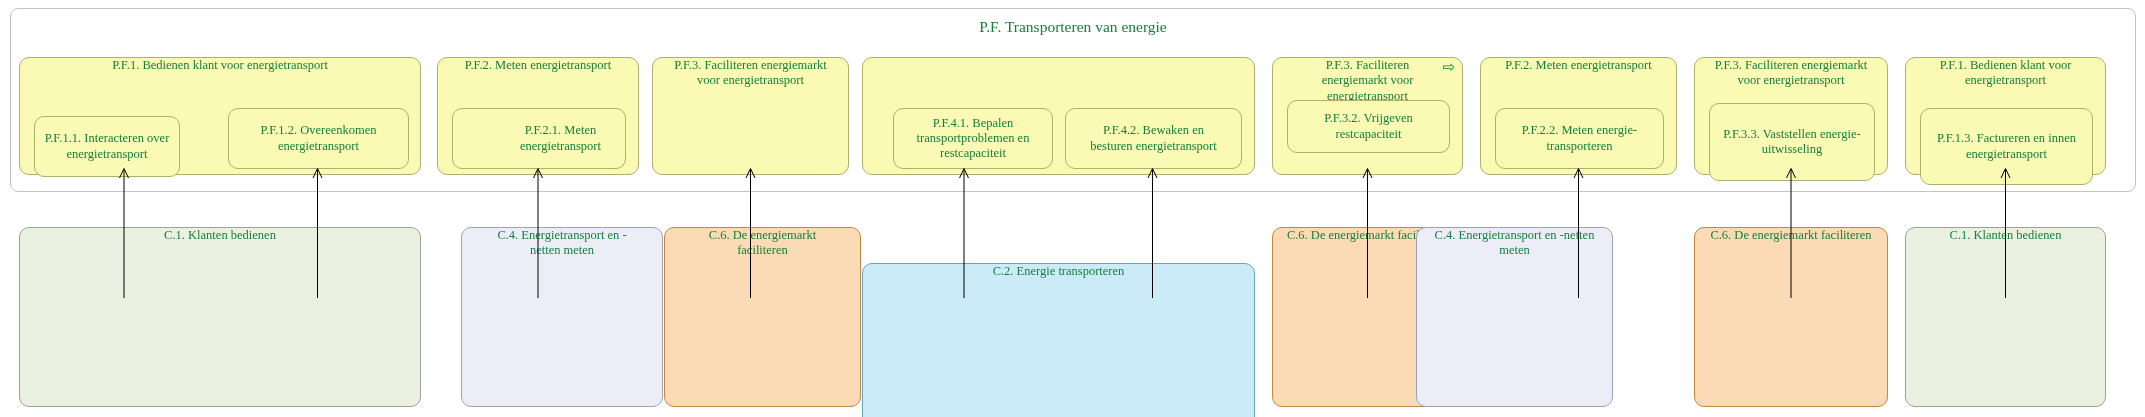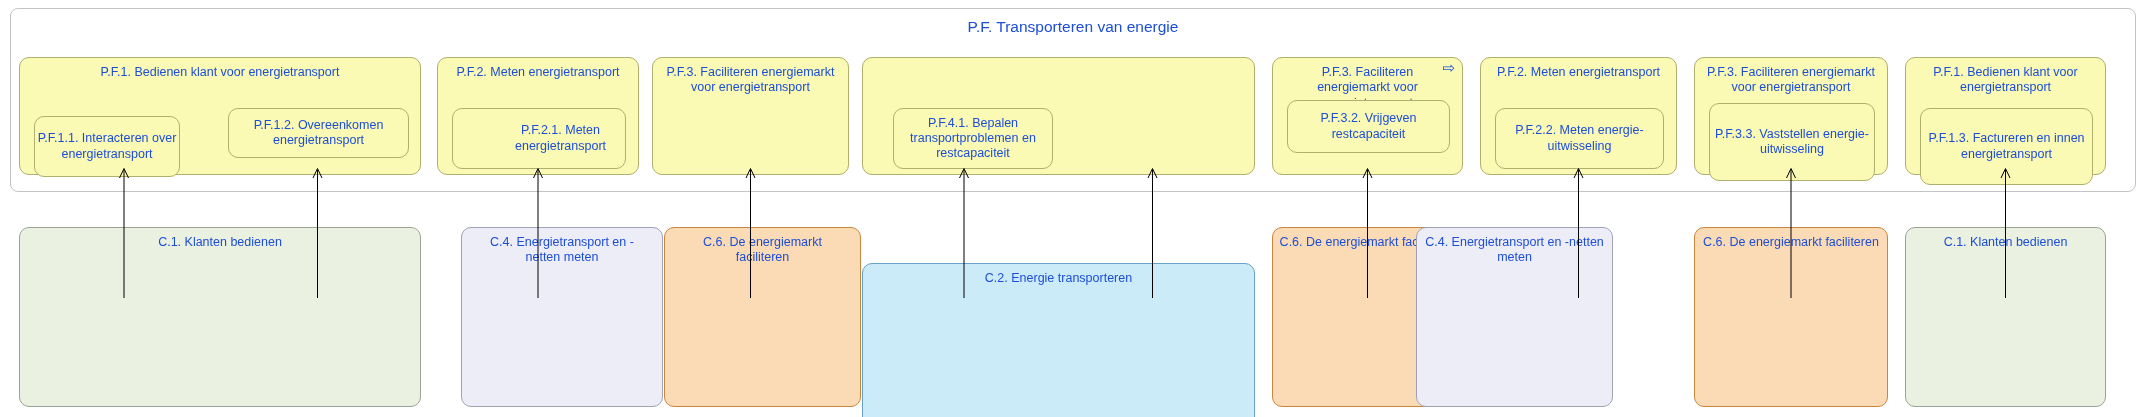--- a/index.html
+++ b/index.html
@@ -1,21 +1,21 @@
 <!DOCTYPE html>
 <html><head>
 <meta charset="utf-8">
 <style>
   html,body{margin:0;padding:0;background:#ffffff;}
   .canvas{
     position:relative;
     width:2145px;height:417px;
     background:#ffffff;
-    font-family:Liberation Sans, sans-serif;
-    color:#1d4ed8;
+    font-family:Liberation Serif, serif;
+    color:#15803d;
     overflow:hidden;
   }
   .top-container{
     position:absolute;
     border:1px solid #c4c4c4;
     border-radius:8px;
     background:#ffffff;
   }
   .diagram-title{
     position:absolute;top:9px;left:0;right:0;
@@ -24,21 +24,20 @@
     white-space:pre;
   }
   .fbox{
     position:absolute;
     border:1px solid;
     border-radius:10px;
     box-sizing:border-box;
   }
   .box-title{
     position:absolute;top:0;left:0;right:0;
-    padding-top:7px;
     text-align:center;
     font-size:12.5px;
     line-height:1.22;
     white-space:pre;
   }
   .box-icon{
     position:absolute;
     top:2px;right:7px;
     font-size:15px;
     line-height:1;
@@ -67,49 +66,51 @@
 
 <div class="canvas">
   <div class="top-container" id="top-container" style="left:10px;top:8px;width:2124px;height:182px;">
     <div class="diagram-title">P.F. Transporteren van energie</div>
   </div>
   <div id="nodes">
       <div class="fbox" style="left: 19px; top: 57px; width: 402px; height: 118px; background: rgb(250, 250, 180); border-color: rgb(175, 175, 110);">
         <div class="box-title">P.F.1. Bedienen klant voor energietransport</div>
         <div class="sub centered" style="left: 14px; top: 58px; width: 146px; height: 61px; background: rgb(250, 250, 180); border-color: rgb(175, 175, 110);">P.F.1.1. Interacteren over
 energietransport</div>
-        <div class="sub centered" style="left: 208px; top: 50px; width: 181px; height: 50px; background: rgb(250, 250, 180); border-color: rgb(175, 175, 110);">P.F.1.2. Overeenkomen
+        <div class="sub centered" style="left: 208px; top: 50px; width: 181px; height: 61px; background: rgb(250, 250, 180); border-color: rgb(175, 175, 110);">P.F.1.2. Overeenkomen
 energietransport</div>
       </div>
       <div class="fbox" style="left: 437px; top: 57px; width: 202px; height: 118px; background: rgb(250, 250, 180); border-color: rgb(175, 175, 110);">
         <div class="box-title">P.F.2. Meten energietransport</div>
         <div class="sub centered" style="left: 14px; top: 50px; width: 174px; height: 61px; background: rgb(250, 250, 180); border-color: rgb(175, 175, 110); padding-left: 43px;">P.F.2.1. Meten
 energietransport</div>
       </div>
       <div class="fbox" style="left: 652px; top: 57px; width: 197px; height: 118px; background: rgb(250, 250, 180); border-color: rgb(175, 175, 110);">
         <div class="box-title">P.F.3. Faciliteren energiemarkt
 voor energietransport</div>
       </div>
       <div class="fbox" style="left: 862px; top: 57px; width: 393px; height: 118px; background: rgb(250, 250, 180); border-color: rgb(175, 175, 110);">
         <div class="sub centered" style="left: 30px; top: 50px; width: 160px; height: 61px; background: rgb(250, 250, 180); border-color: rgb(175, 175, 110);">P.F.4.1. Bepalen
 transportproblemen en
 restcapaciteit</div>
+        <div class="sub centered" style="left: 202px; top: 50px; width: 177px; height: 61px; background: rgb(250, 250, 180); border-color: rgb(175, 175, 110);">P.F.4.2. Bewaken en
+besturen energietransport</div>
       </div>
       <div class="fbox" style="left: 1272px; top: 57px; width: 191px; height: 118px; background: rgb(250, 250, 180); border-color: rgb(175, 175, 110);">
         <div class="box-title">P.F.3. Faciliteren
 energiemarkt voor
 energietransport</div>
         <div class="box-icon">⇨</div>
         <div class="sub centered" style="left: 14px; top: 42px; width: 163px; height: 53px; background: rgb(250, 250, 180); border-color: rgb(175, 175, 110);">P.F.3.2. Vrijgeven
 restcapaciteit</div>
       </div>
       <div class="fbox" style="left: 1480px; top: 57px; width: 197px; height: 118px; background: rgb(250, 250, 180); border-color: rgb(175, 175, 110);">
         <div class="box-title">P.F.2. Meten energietransport</div>
         <div class="sub centered" style="left: 14px; top: 50px; width: 169px; height: 61px; background: rgb(250, 250, 180); border-color: rgb(175, 175, 110);">P.F.2.2. Meten energie-
-uitwisseling</div>
+transporteren</div>
       </div>
       <div class="fbox" style="left: 1694px; top: 57px; width: 194px; height: 118px; background: rgb(250, 250, 180); border-color: rgb(175, 175, 110);">
         <div class="box-title">P.F.3. Faciliteren energiemarkt
 voor energietransport</div>
         <div class="sub centered" style="left: 14px; top: 45px; width: 166px; height: 78px; background: rgb(250, 250, 180); border-color: rgb(175, 175, 110);">P.F.3.3. Vaststellen energie-
 uitwisseling</div>
       </div>
       <div class="fbox" style="left: 1905px; top: 57px; width: 201px; height: 118px; background: rgb(250, 250, 180); border-color: rgb(175, 175, 110);">
         <div class="box-title">P.F.1. Bedienen klant voor
 energietransport</div>

